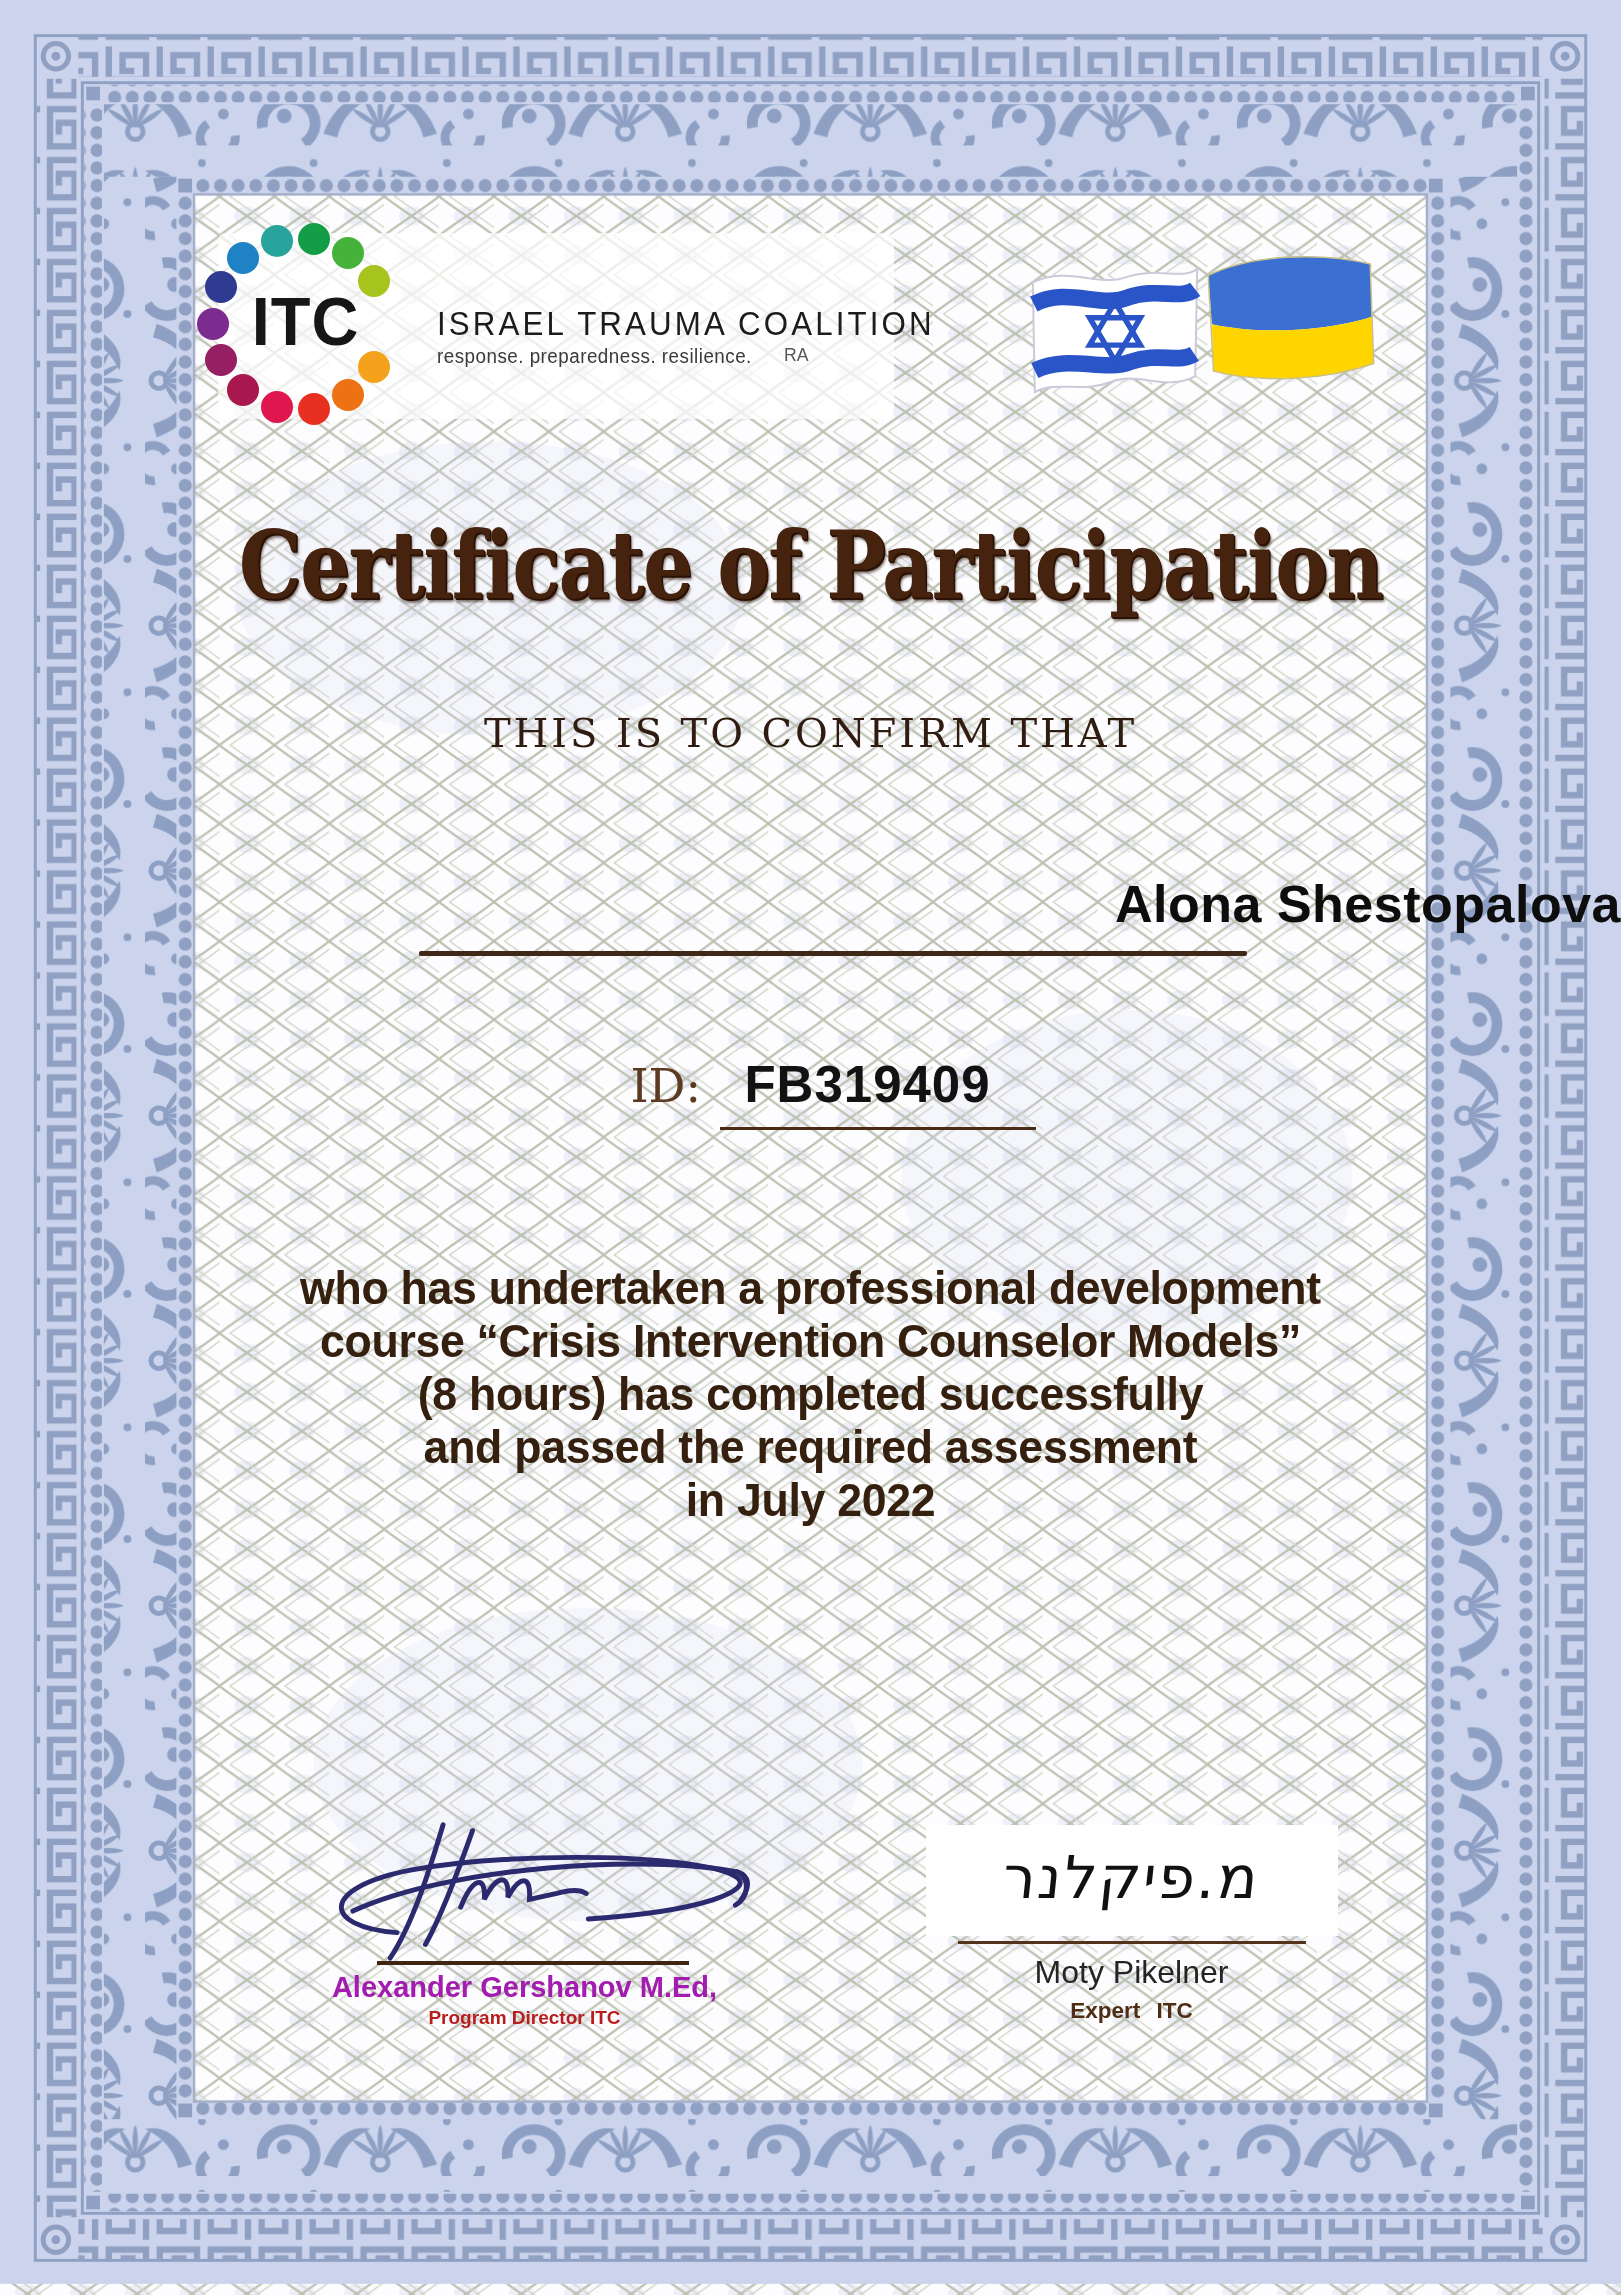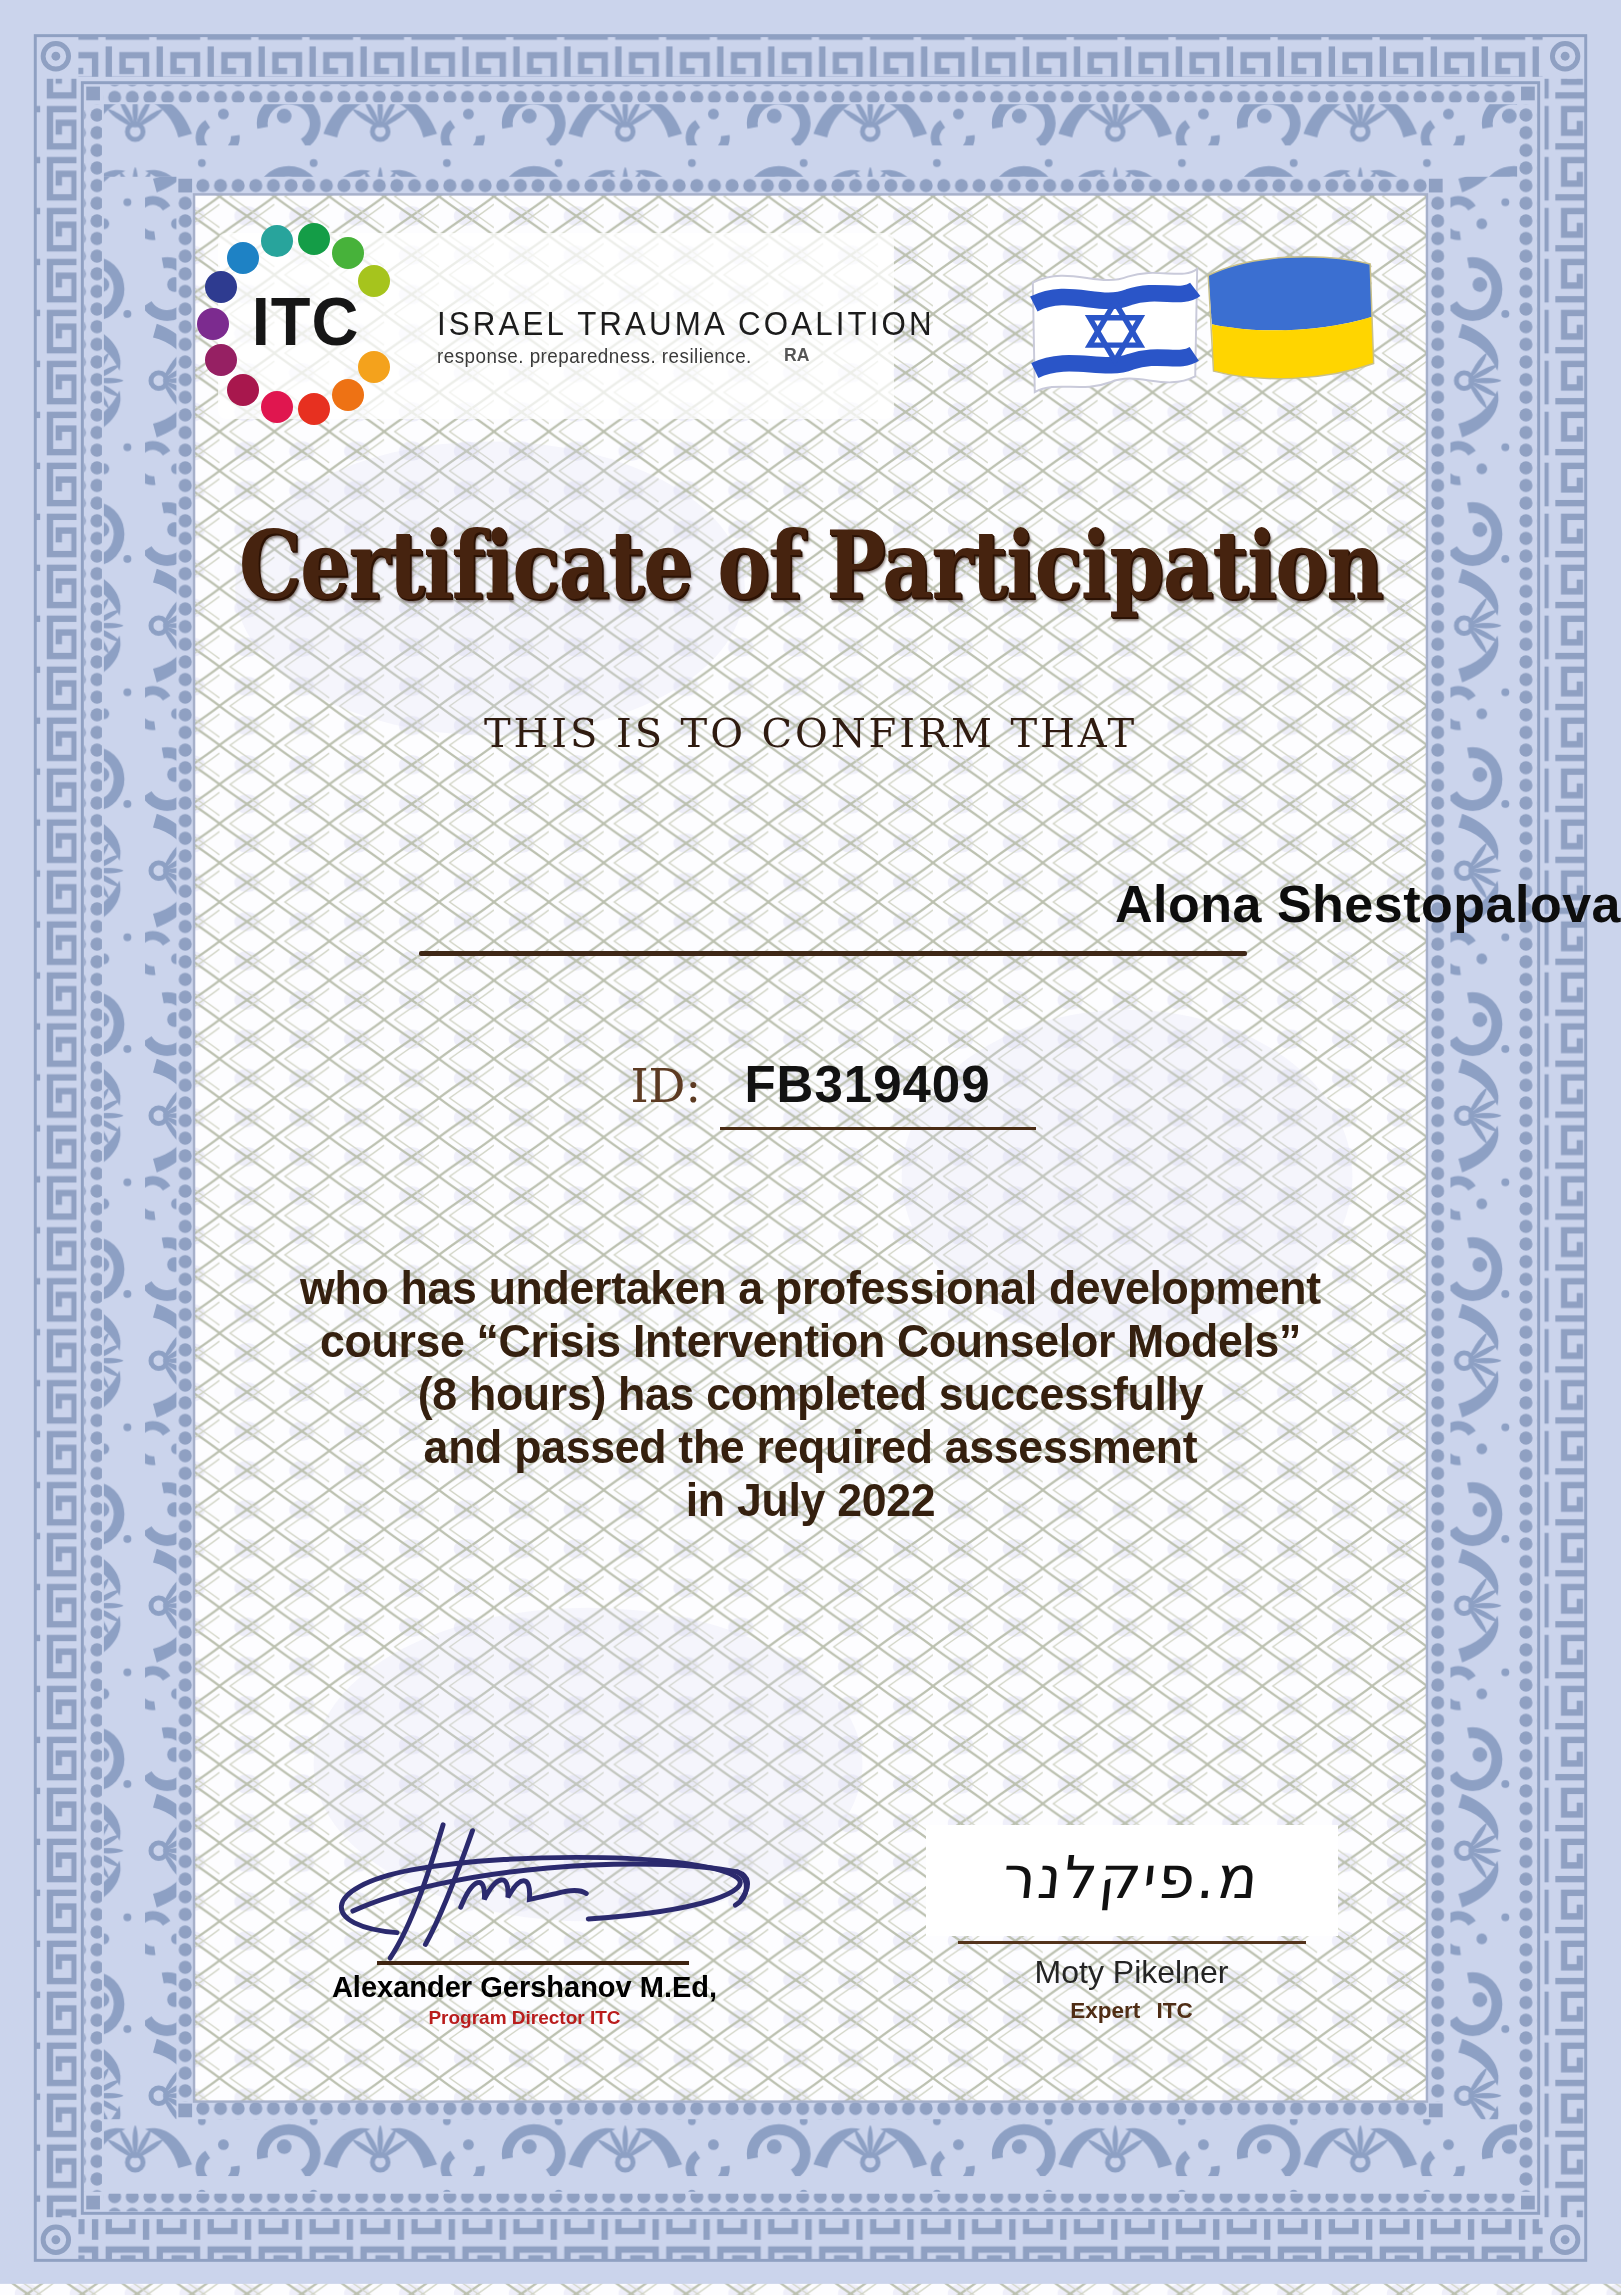--- a/index.html
+++ b/index.html
@@ -10,41 +10,41 @@
   }
   #border-art{position:absolute;left:0;top:0;z-index:0;}
   .abs{position:absolute;z-index:2;}
   
   #logo-patch{left:218px;top:233px;width:676px;height:186px;background:rgba(255,255,255,.72);border-radius:7.8px;z-index:1;}
   #logo-dots{left:196px;top:221px;width:206px;height:206px;}
   .logo-dot{position:absolute;width:32px;height:32px;border-radius:50%;transform:translate(-50%,-50%);}
   #logo-abbr{left:235px;top:284px;width:141px;text-align:center;font-weight:700;font-size:65px;letter-spacing:1px;color:#161616;transform:scaleY(1.04);}
   #logo-wordmark{left:437px;top:304px;font-size:34px;letter-spacing:3.4px;color:#1c1c1c;transform:scaleX(.92);transform-origin:left;white-space:nowrap;font-weight:400;}
   #logo-tagline{left:437px;top:345px;font-size:19.6px;letter-spacing:0.5px;color:#3a3a3a;transform:scaleX(.96);transform-origin:left;white-space:nowrap;}
-  #logo-suffix{left:784px;top:345px;font-size:17.6px;color:#555;font-weight:bold;}
+  #logo-suffix{left:784px;top:345px;font-size:17.6px;color:#555;}
   
   #flag-israel{left:1025px;top:253px;}
   #flag-ukraine{left:1204px;top:245px;transform:rotate(-2deg);}
   
   #cert-title{left:0;right:0;top:510px;text-align:center;}
   #cert-title span{display:inline-block;font-family:"DejaVu Serif",serif;font-weight:700;font-size:94px;letter-spacing:-2px;color:#46230f;transform:scaleX(.84);
     text-shadow:1px 1px 0 #2c1204,2px 2px 0 #2c1204,2.9px 3.9px 2.9px rgba(35,15,3,.55);}
   #confirm-line{left:0;right:0;top:710px;text-align:center;font-family:"DejaVu Serif",serif;font-size:40px;letter-spacing:2.9px;color:#2f1b10;}
   #recipient-name{left:0;right:0;top:874px;text-align:right;font-size:52px;font-weight:700;letter-spacing:0.5px;color:#0d0d0d;}
   #name-underline{left:419px;top:951px;width:828px;height:4.9px;background:#3f2817;border-radius:2px;}
   #id-row{left:0;right:0;top:1055px;text-align:center;}
   #id-label{display:inline-block;font-family:"DejaVu Serif",serif;font-size:46px;color:#5c3a22;vertical-align:baseline;}
   #id-value{display:inline-block;margin-left:39px;font-size:51px;font-weight:700;letter-spacing:1px;color:#121212;}
   #id-underline{left:720px;top:1127px;width:316px;height:2.9px;background:#4a2c15;}
   #body-text{left:0;right:0;top:1262px;text-align:center;font-size:46px;font-weight:700;color:#35200f;line-height:53px;letter-spacing:-0.3px;}
   #body-text .bline{transform:scaleX(.97);transform-origin:center;}
   
   #sig-left{left:294px;top:1813px;width:461px;height:235px;}
   #sig-left-line{position:absolute;left:83px;top:148px;width:312px;height:3.9px;background:#3f2512;}
-  #sig-left-name{position:absolute;left:0;right:0;top:158px;text-align:center;font-size:29px;font-weight:700;color:#000000;}
+  #sig-left-name{position:absolute;left:0;right:0;top:158px;text-align:center;font-size:29px;font-weight:700;color:#a21caf;}
   #sig-left-role{position:absolute;left:0;right:0;top:194px;text-align:center;font-size:19px;font-weight:700;color:#b91c1c;}
   #sig-right{left:921px;top:1825px;width:421px;height:225px;}
   #sig-right-patch{position:absolute;left:4.9px;top:0;width:412px;height:111px;background:#ffffff;}
   #sig-right-script{position:absolute;left:0;right:0;top:17.6px;text-align:center;font-family:"DejaVu Sans",sans-serif;font-size:59px;color:#111;transform:skewX(-6deg);letter-spacing:2px;}
   #sig-right-line{position:absolute;left:37px;top:116px;width:348px;height:2.5px;background:#53331c;}
   #sig-right-name{position:absolute;left:0;right:0;top:129px;text-align:center;font-size:32px;font-weight:400;color:#242424;}
   #sig-right-role{position:absolute;left:0;right:0;top:173px;text-align:center;font-size:22.5px;font-weight:700;color:#4f2d15;word-spacing:9.8px;}
 </style>
 </head>
 <body>

